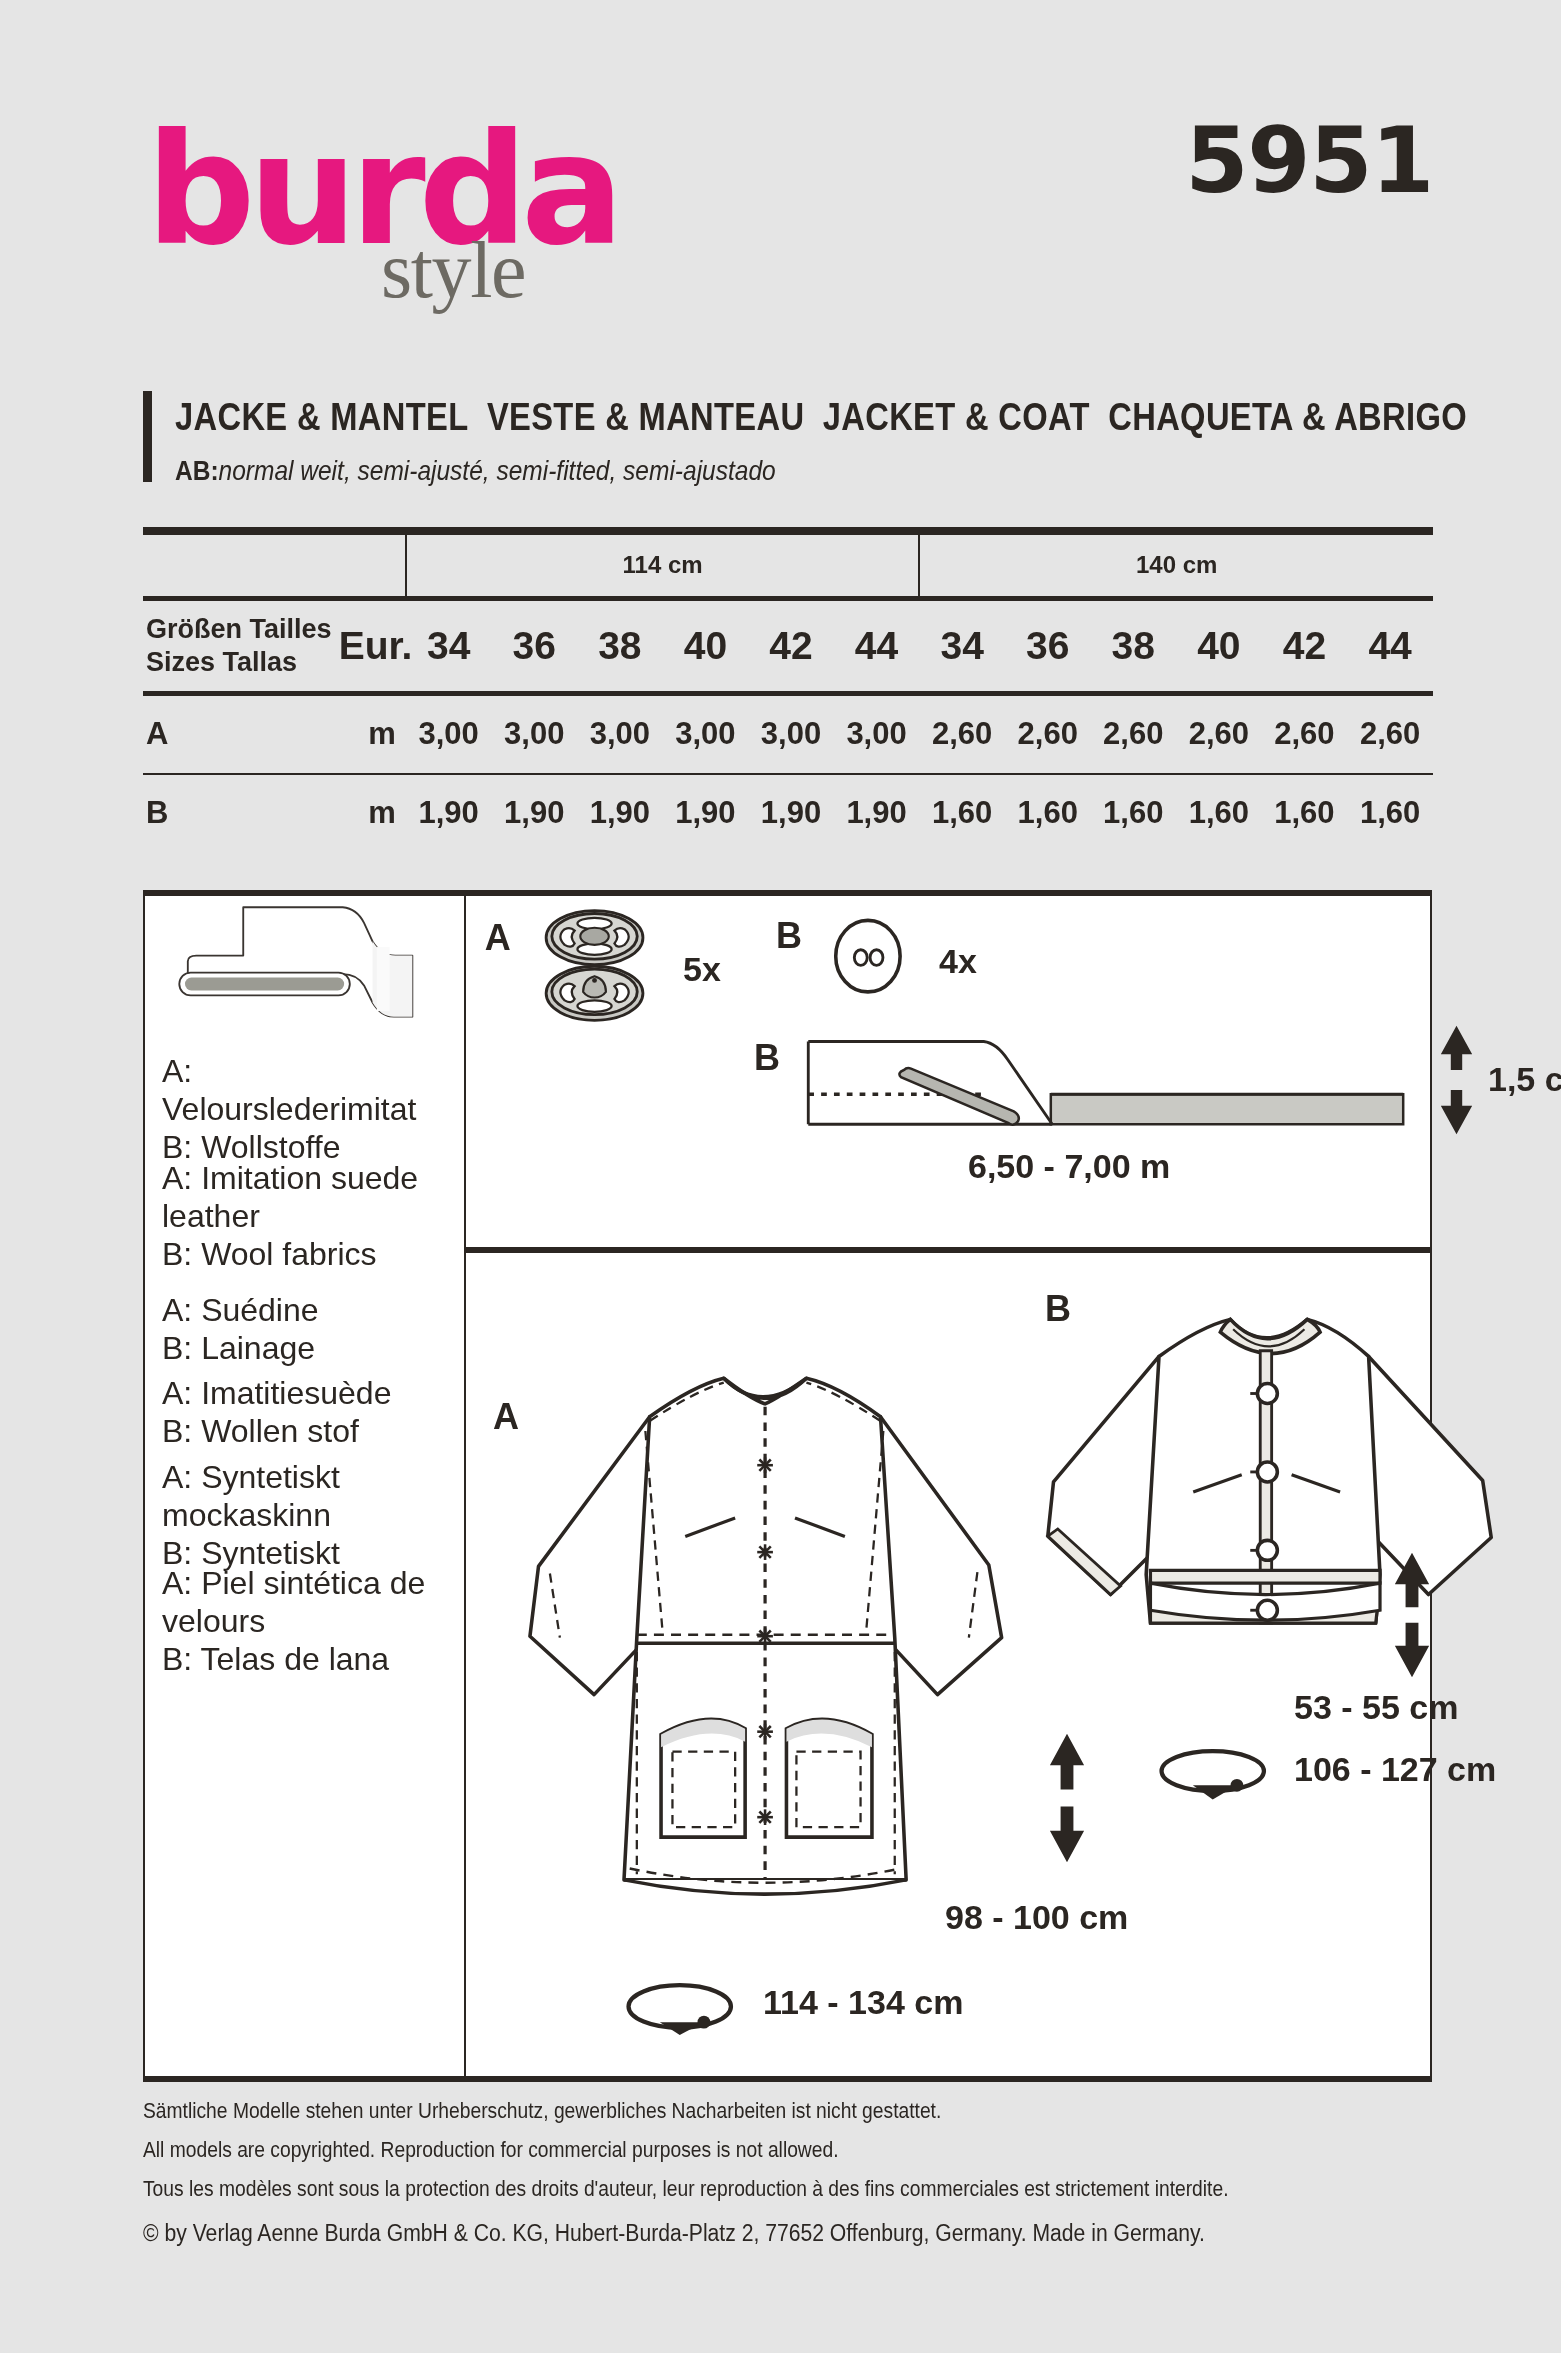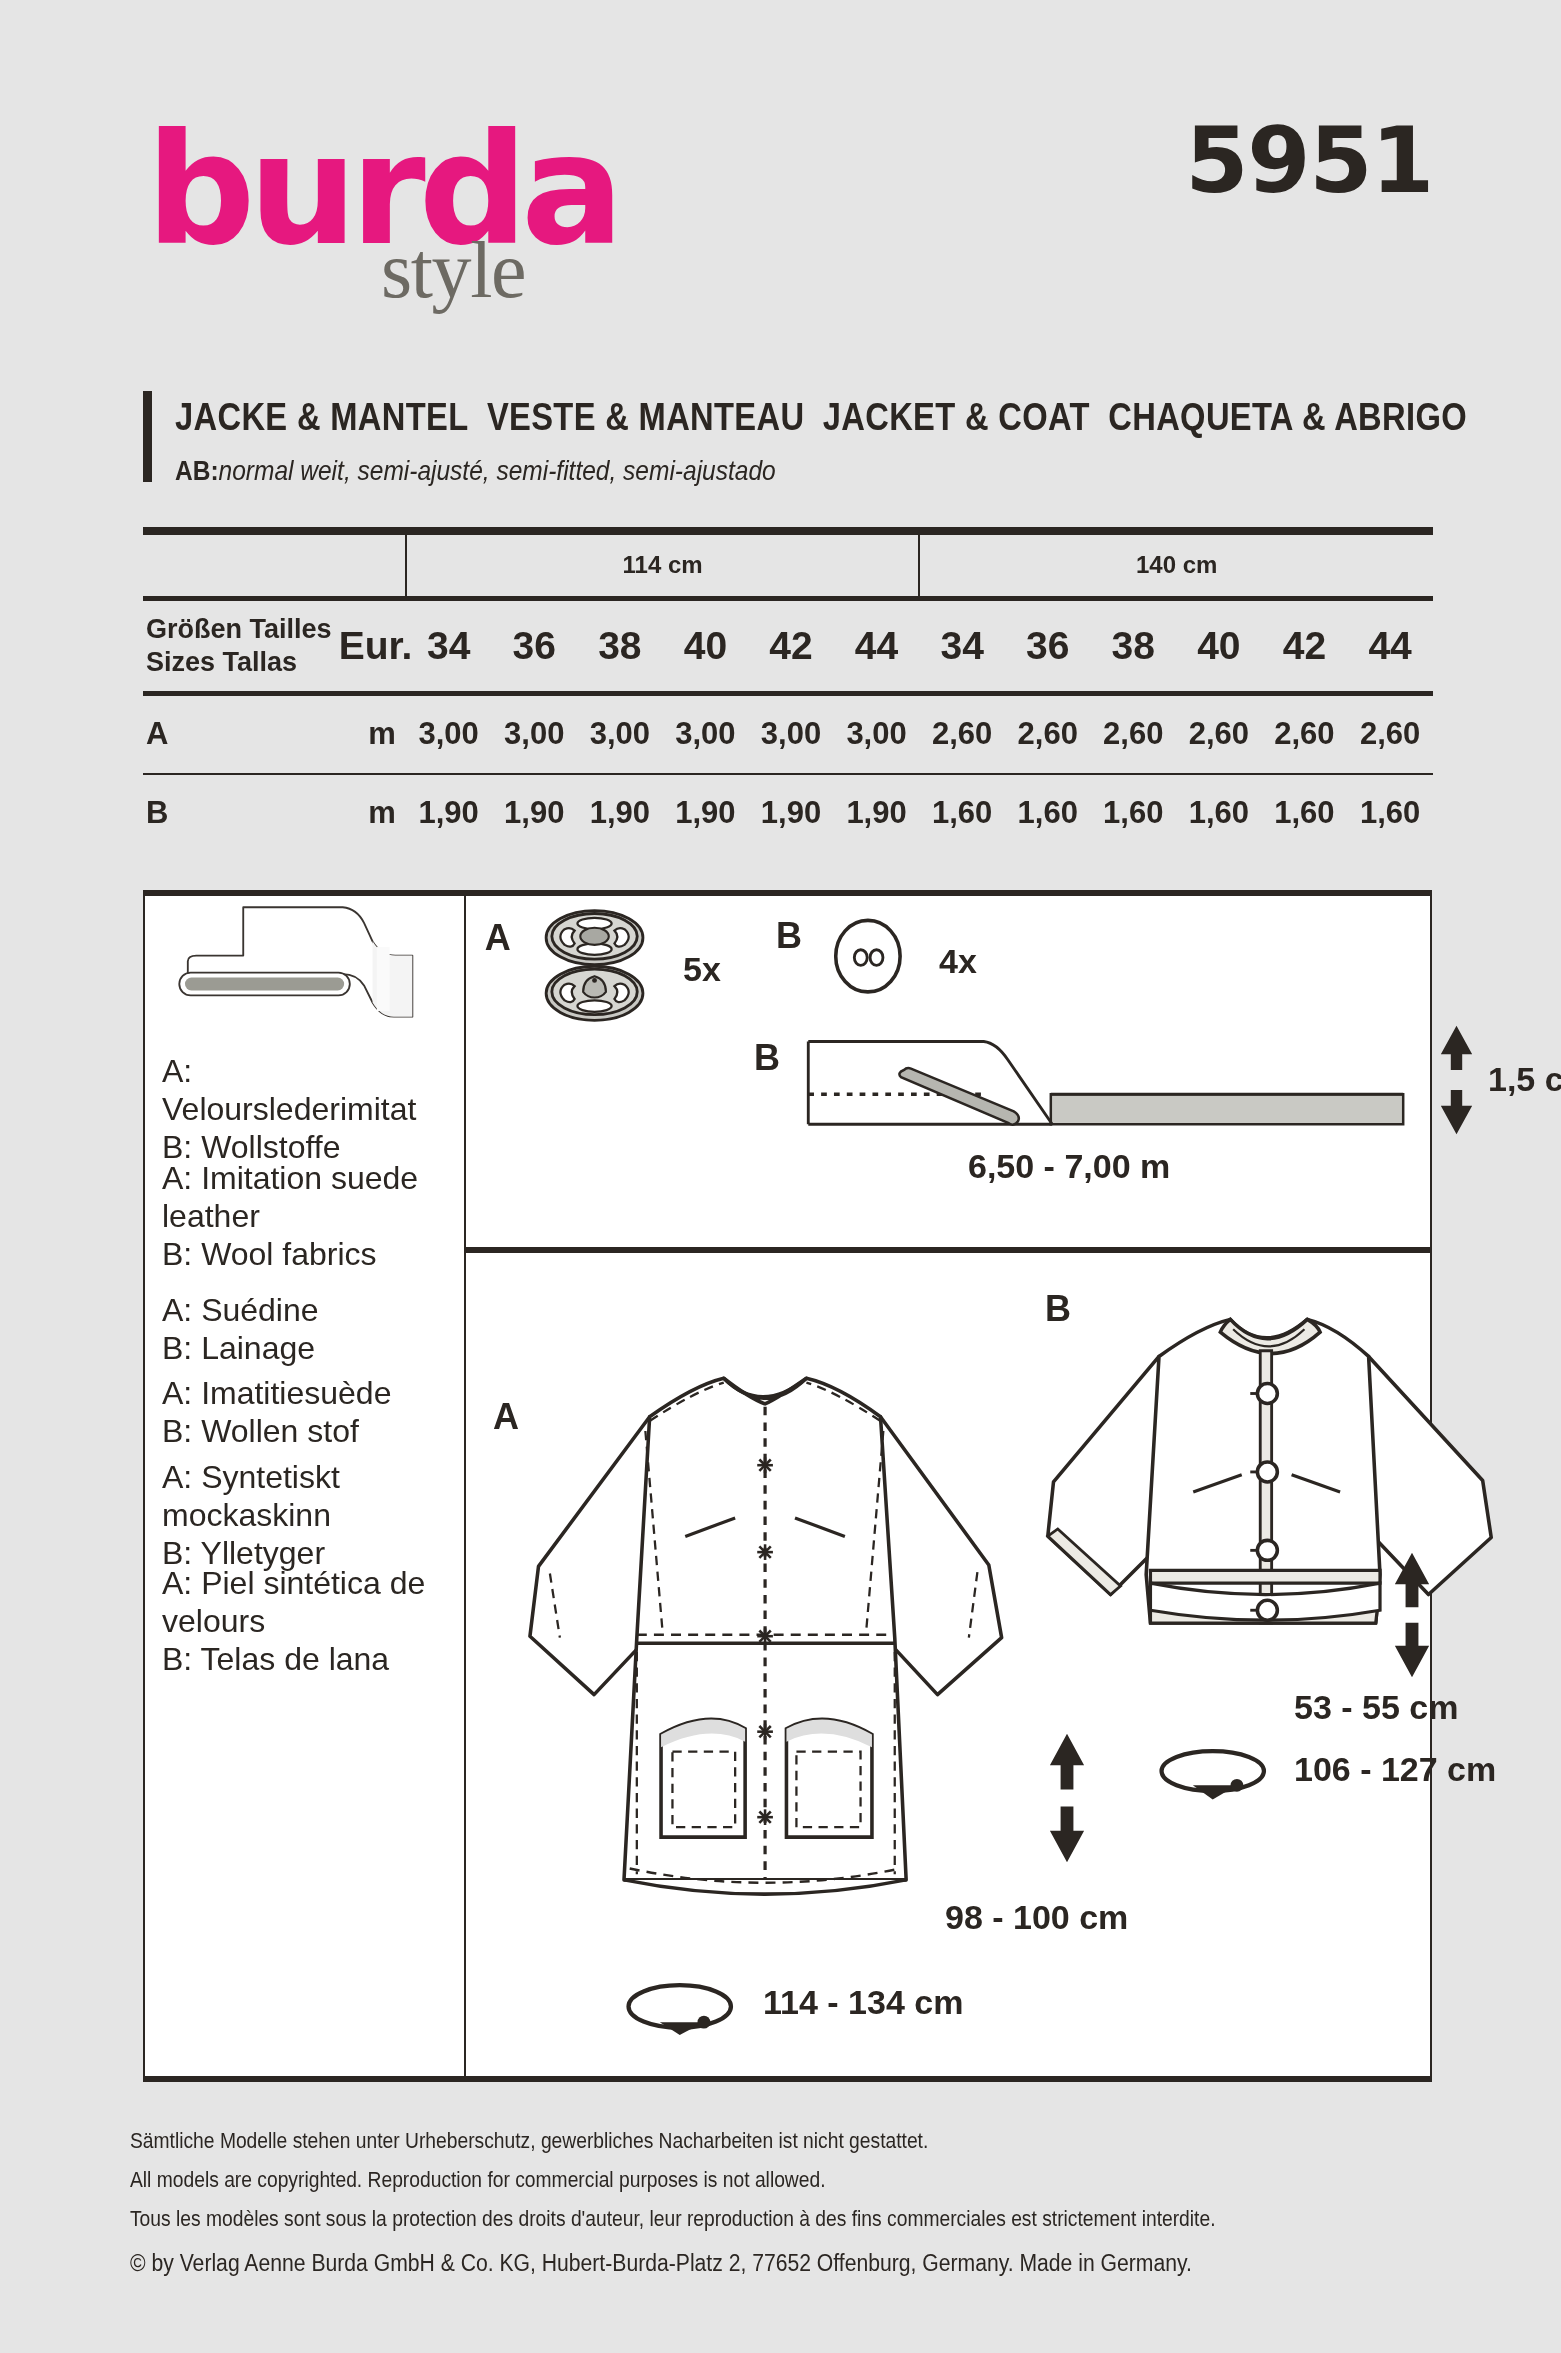--- a/index.html
+++ b/index.html
@@ -120,21 +120,21 @@
   }
   .dimtext {
     font-family:"Liberation Sans Narrow","Liberation Sans",sans-serif;
     font-weight:700; font-size:34px; color:#2b2622; white-space:nowrap;
   }
 
   
   .garments { position:absolute; left:324px; top:356px; right:0; bottom:0; }
 
   
-  .footer { position:absolute; left:130px; top:2099px; width:1290px;margin-top:30px; }
+  .footer { position:absolute; left:143px; top:2099px; width:1290px; }
   .footer p {
     margin:0 0 14.3px 0;
     font-family:"Liberation Sans Narrow","Liberation Sans",sans-serif;
     font-size:21.4px; line-height:1.15;
     transform:scaleX(0.9); transform-origin:left top;
     white-space:nowrap;
   }
   .footer p.pub { margin-top:18.5px; font-size:23.5px; }
   svg { display:block; }
 </style>
@@ -266,21 +266,21 @@
       <div class="fabric-item" style="top:239px">
         <div>A: Suédine</div>
         <div>B: Lainage</div>
       </div>
       <div class="fabric-item" style="top:322px">
         <div>A: Imatitiesuède</div>
         <div>B: Wollen stof</div>
       </div>
       <div class="fabric-item" style="top:406px">
         <div>A: Syntetiskt mockaskinn</div>
-        <div>B: Ylletyger</div>
+        <div>B: Syntetiskt</div>
       </div>
       <div class="fabric-item" style="top:512px">
         <div>A: Piel sintética de velours</div>
         <div>B: Telas de lana</div>
       </div>
     </div>
 
     <div class="notions">
 
       <div class="letter" style="position:absolute;left:15.7px;top:21.4px">A</div>

